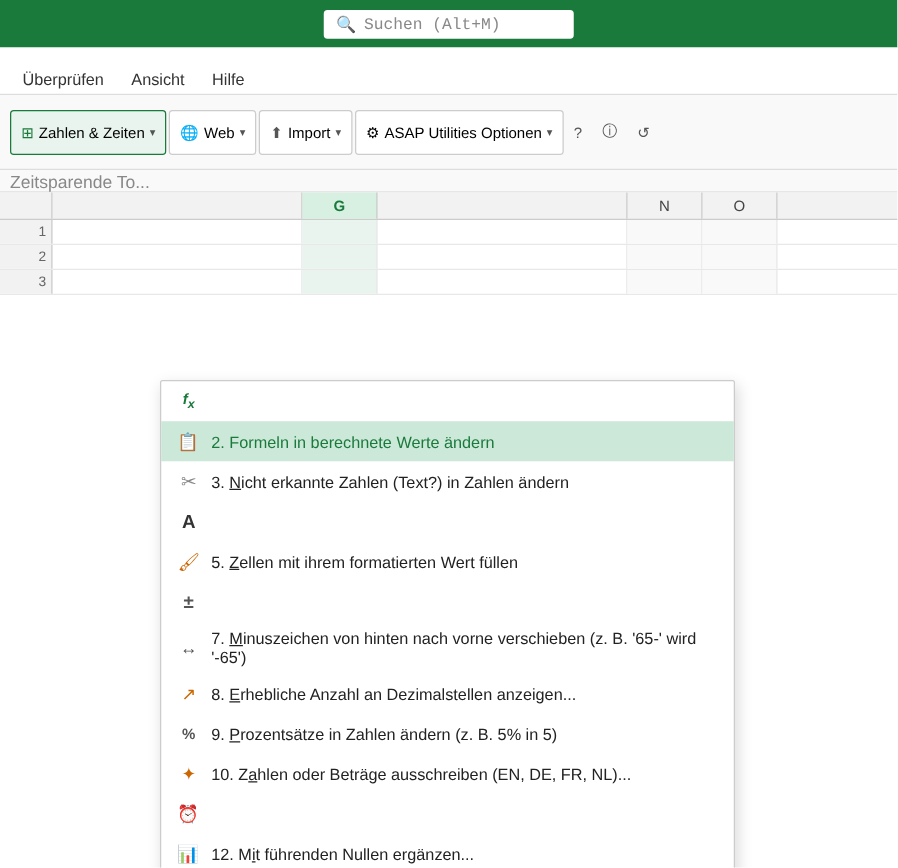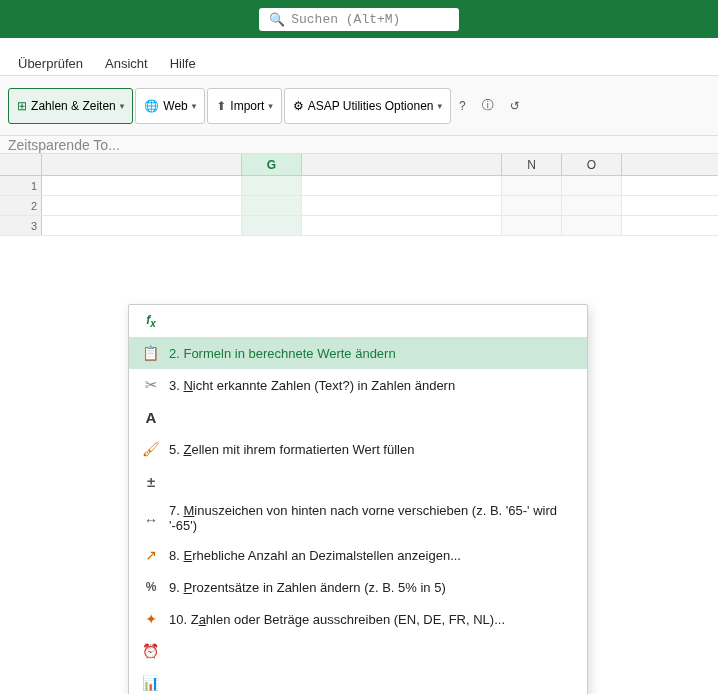--- a/index.html
+++ b/index.html
@@ -376,19 +376,20 @@
   </div>
       <div class="dropdown-item">
     <div class="item-icon">
           <span style="color:#555;">⏰</span>
         </div>
   </div>
       <div class="dropdown-item">
     <div class="item-icon">
           <span style="color:#555;">📊</span>
         </div>
+    <div class="item-text">12. M<u>i</u>t führenden Nullen ergänzen...</div>
   </div>
       <div class="dropdown-item">
     
     
   </div>
     </div>
 </div>
 
 </body></html>

